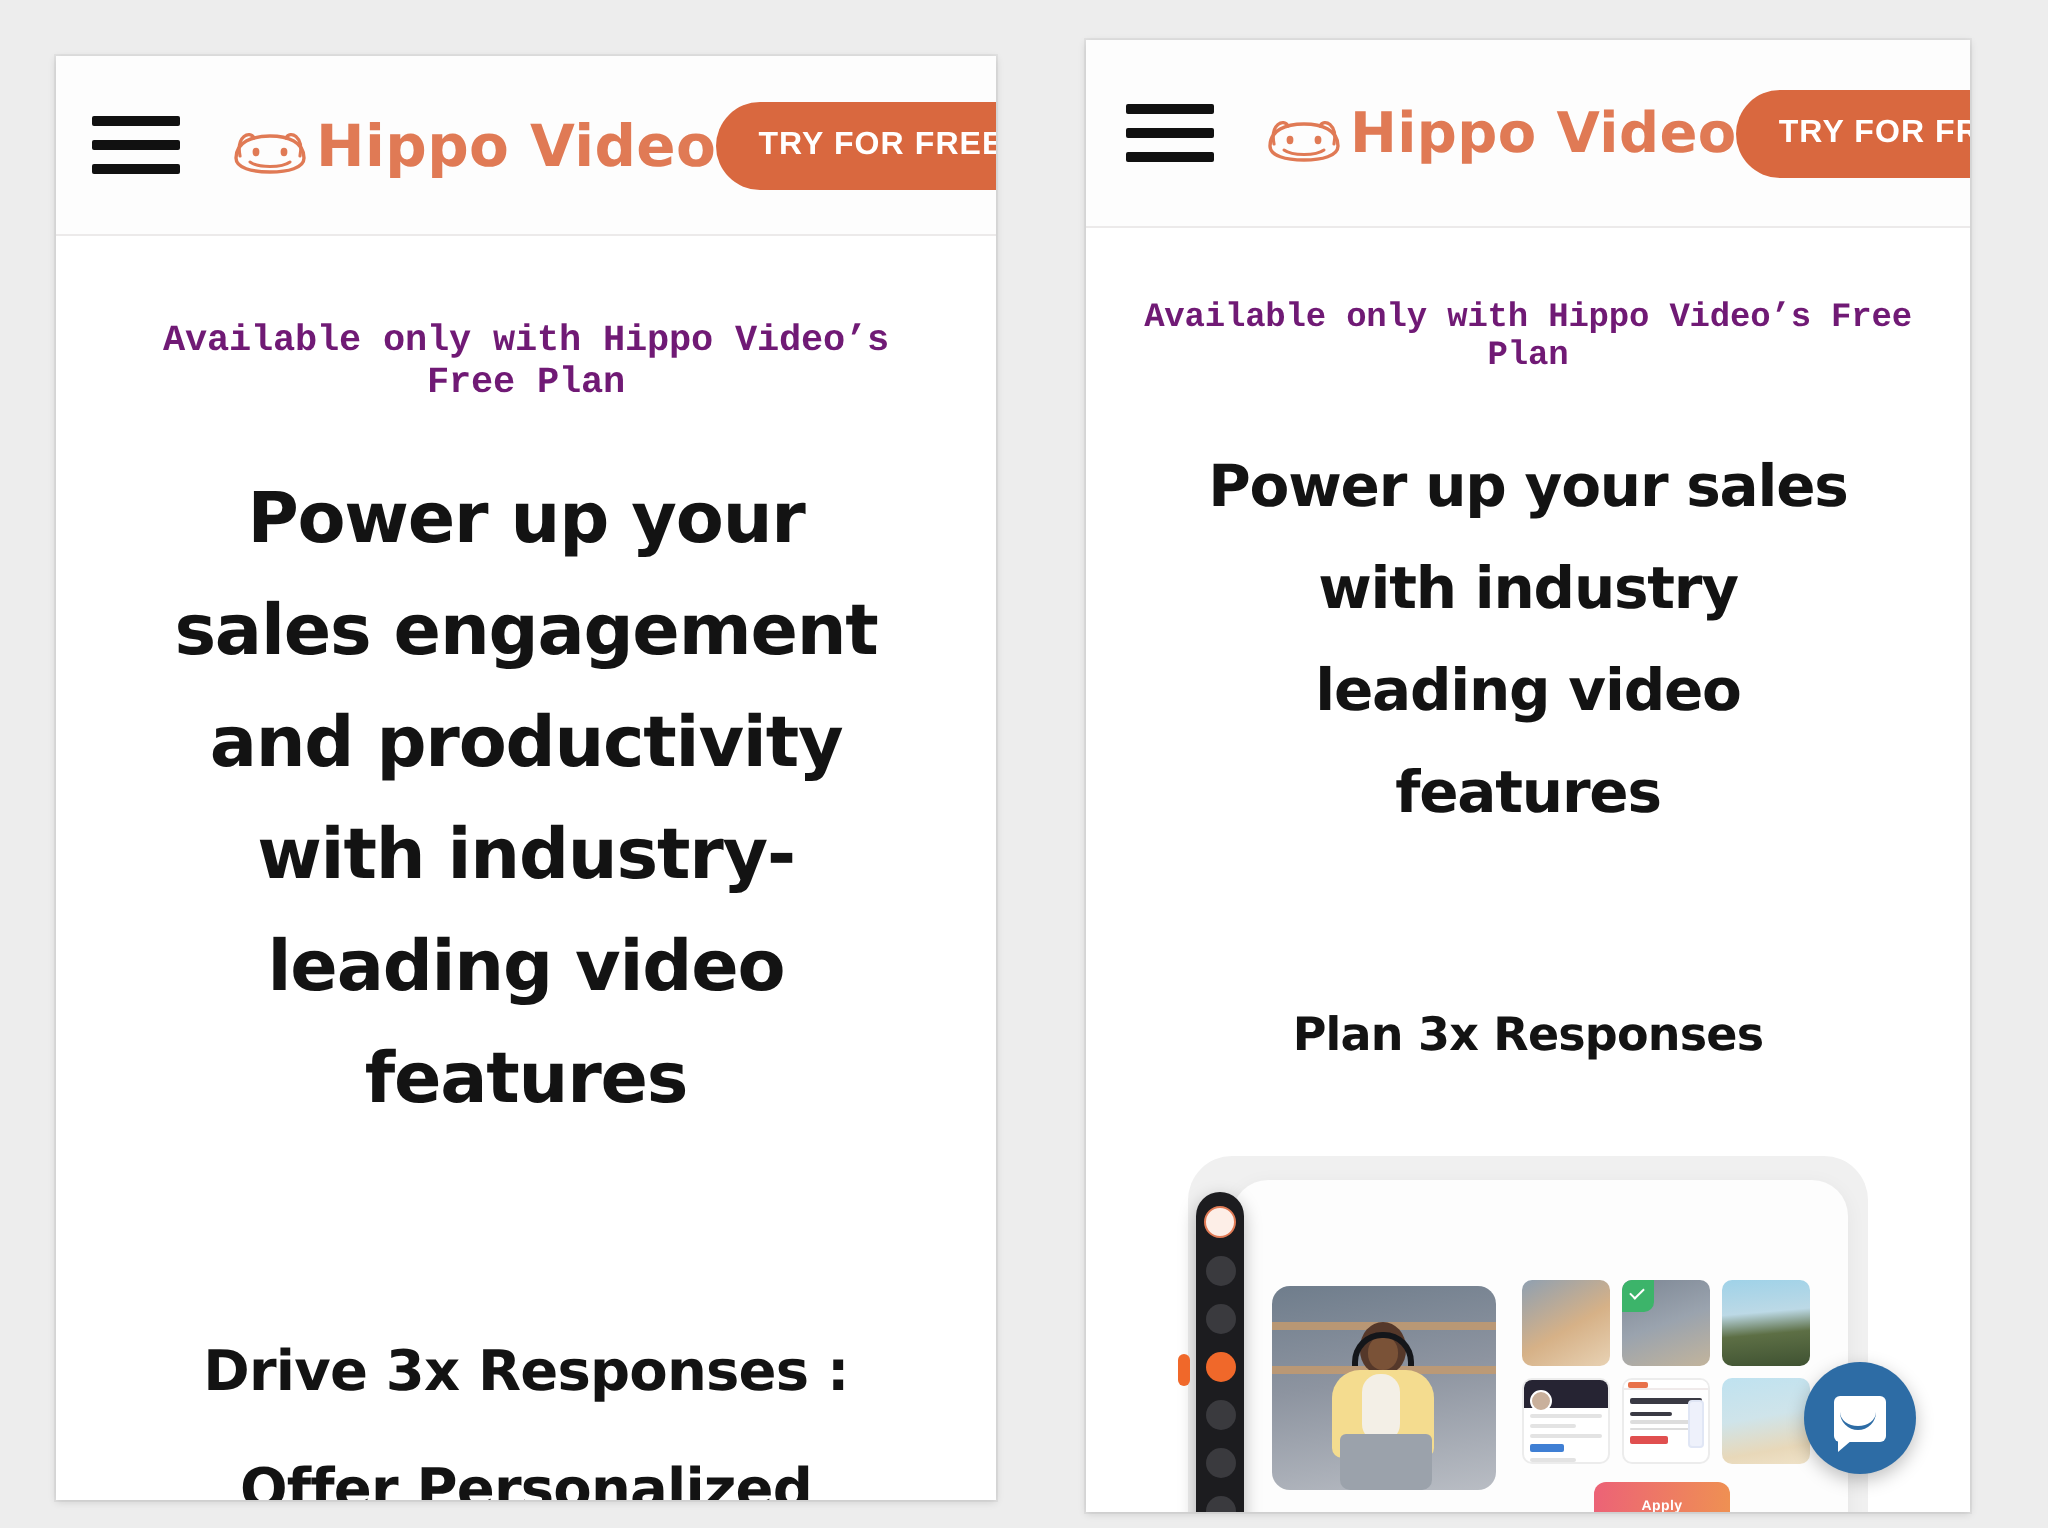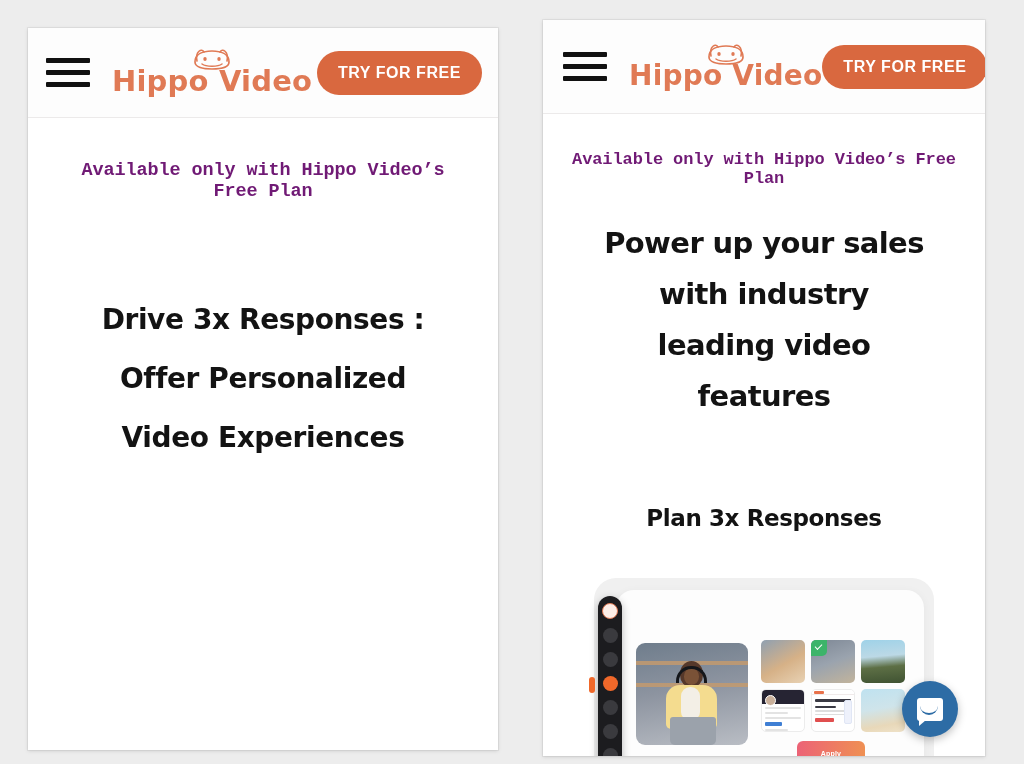--- a/index.html
+++ b/index.html
@@ -25,21 +25,21 @@
     position: relative; display: flex; align-items: center;
     background: #fdfdfd; border-bottom: 1px solid #eceaea;
   }
   .panel-left .site-header  { height: 90px; padding: 0 16px 0 18px; }
   .panel-right .site-header { height: 94px; padding: 0 18px 0 20px; }
 
   .hamburger { display:flex; flex-direction:column; justify-content:center; gap:7px; cursor:pointer; flex:none; }
   .hamburger span { display:block; width:44px; height:5px; background:#111; border-radius:1px; }
   .panel-right .hamburger span { width:44px; }
 
-  .logo { display:flex; flex-direction:column; align-items:center; margin-left:22px; flex:none; cursor:pointer; }
+  .logo { display:flex; flex-direction:row; align-items:center; margin-left:22px; flex:none; cursor:pointer; }
   .logo-mark { width:46px; height:23px; margin-bottom:-6px; }
   .logo-text {
     font-family: "DejaVu Sans", sans-serif;
     font-weight: 700; font-size: 29px; letter-spacing:.2px;
     color:#e07a55; white-space:nowrap;
   }
   .panel-right .logo-text { font-size: 28px; }
 
   .cta-btn {
     margin-left:auto; background:#d9683f; color:#fff; border:none;
@@ -179,20 +179,21 @@
           <ellipse cx="30" cy="12" rx="1.7" ry="2.1" fill="#e07a55"></ellipse>
           <path d="M13 17 C17 20, 29 20, 33 17" fill="none" stroke="#e07a55" stroke-width="1.5" stroke-linecap="round"></path>
         </svg>
         <span class="logo-text">Hippo Video</span>
       </div>
       <button class="cta-btn">TRY FOR FREE</button>
     </div>
 
     <div class="content">
       <div class="eyebrow">Available only with Hippo Video’s Free Plan</div>
+      <h1 class="headline">Power up your sales engagement and productivity with industry-leading video features</h1>
       <h2 class="subhead">Drive 3x Responses : Offer Personalized Video Experiences</h2>
     </div>
 
   </div>
 
   <div class="panel panel-right">
 
     <div class="site-header">
       <div class="hamburger">
         <span></span>

